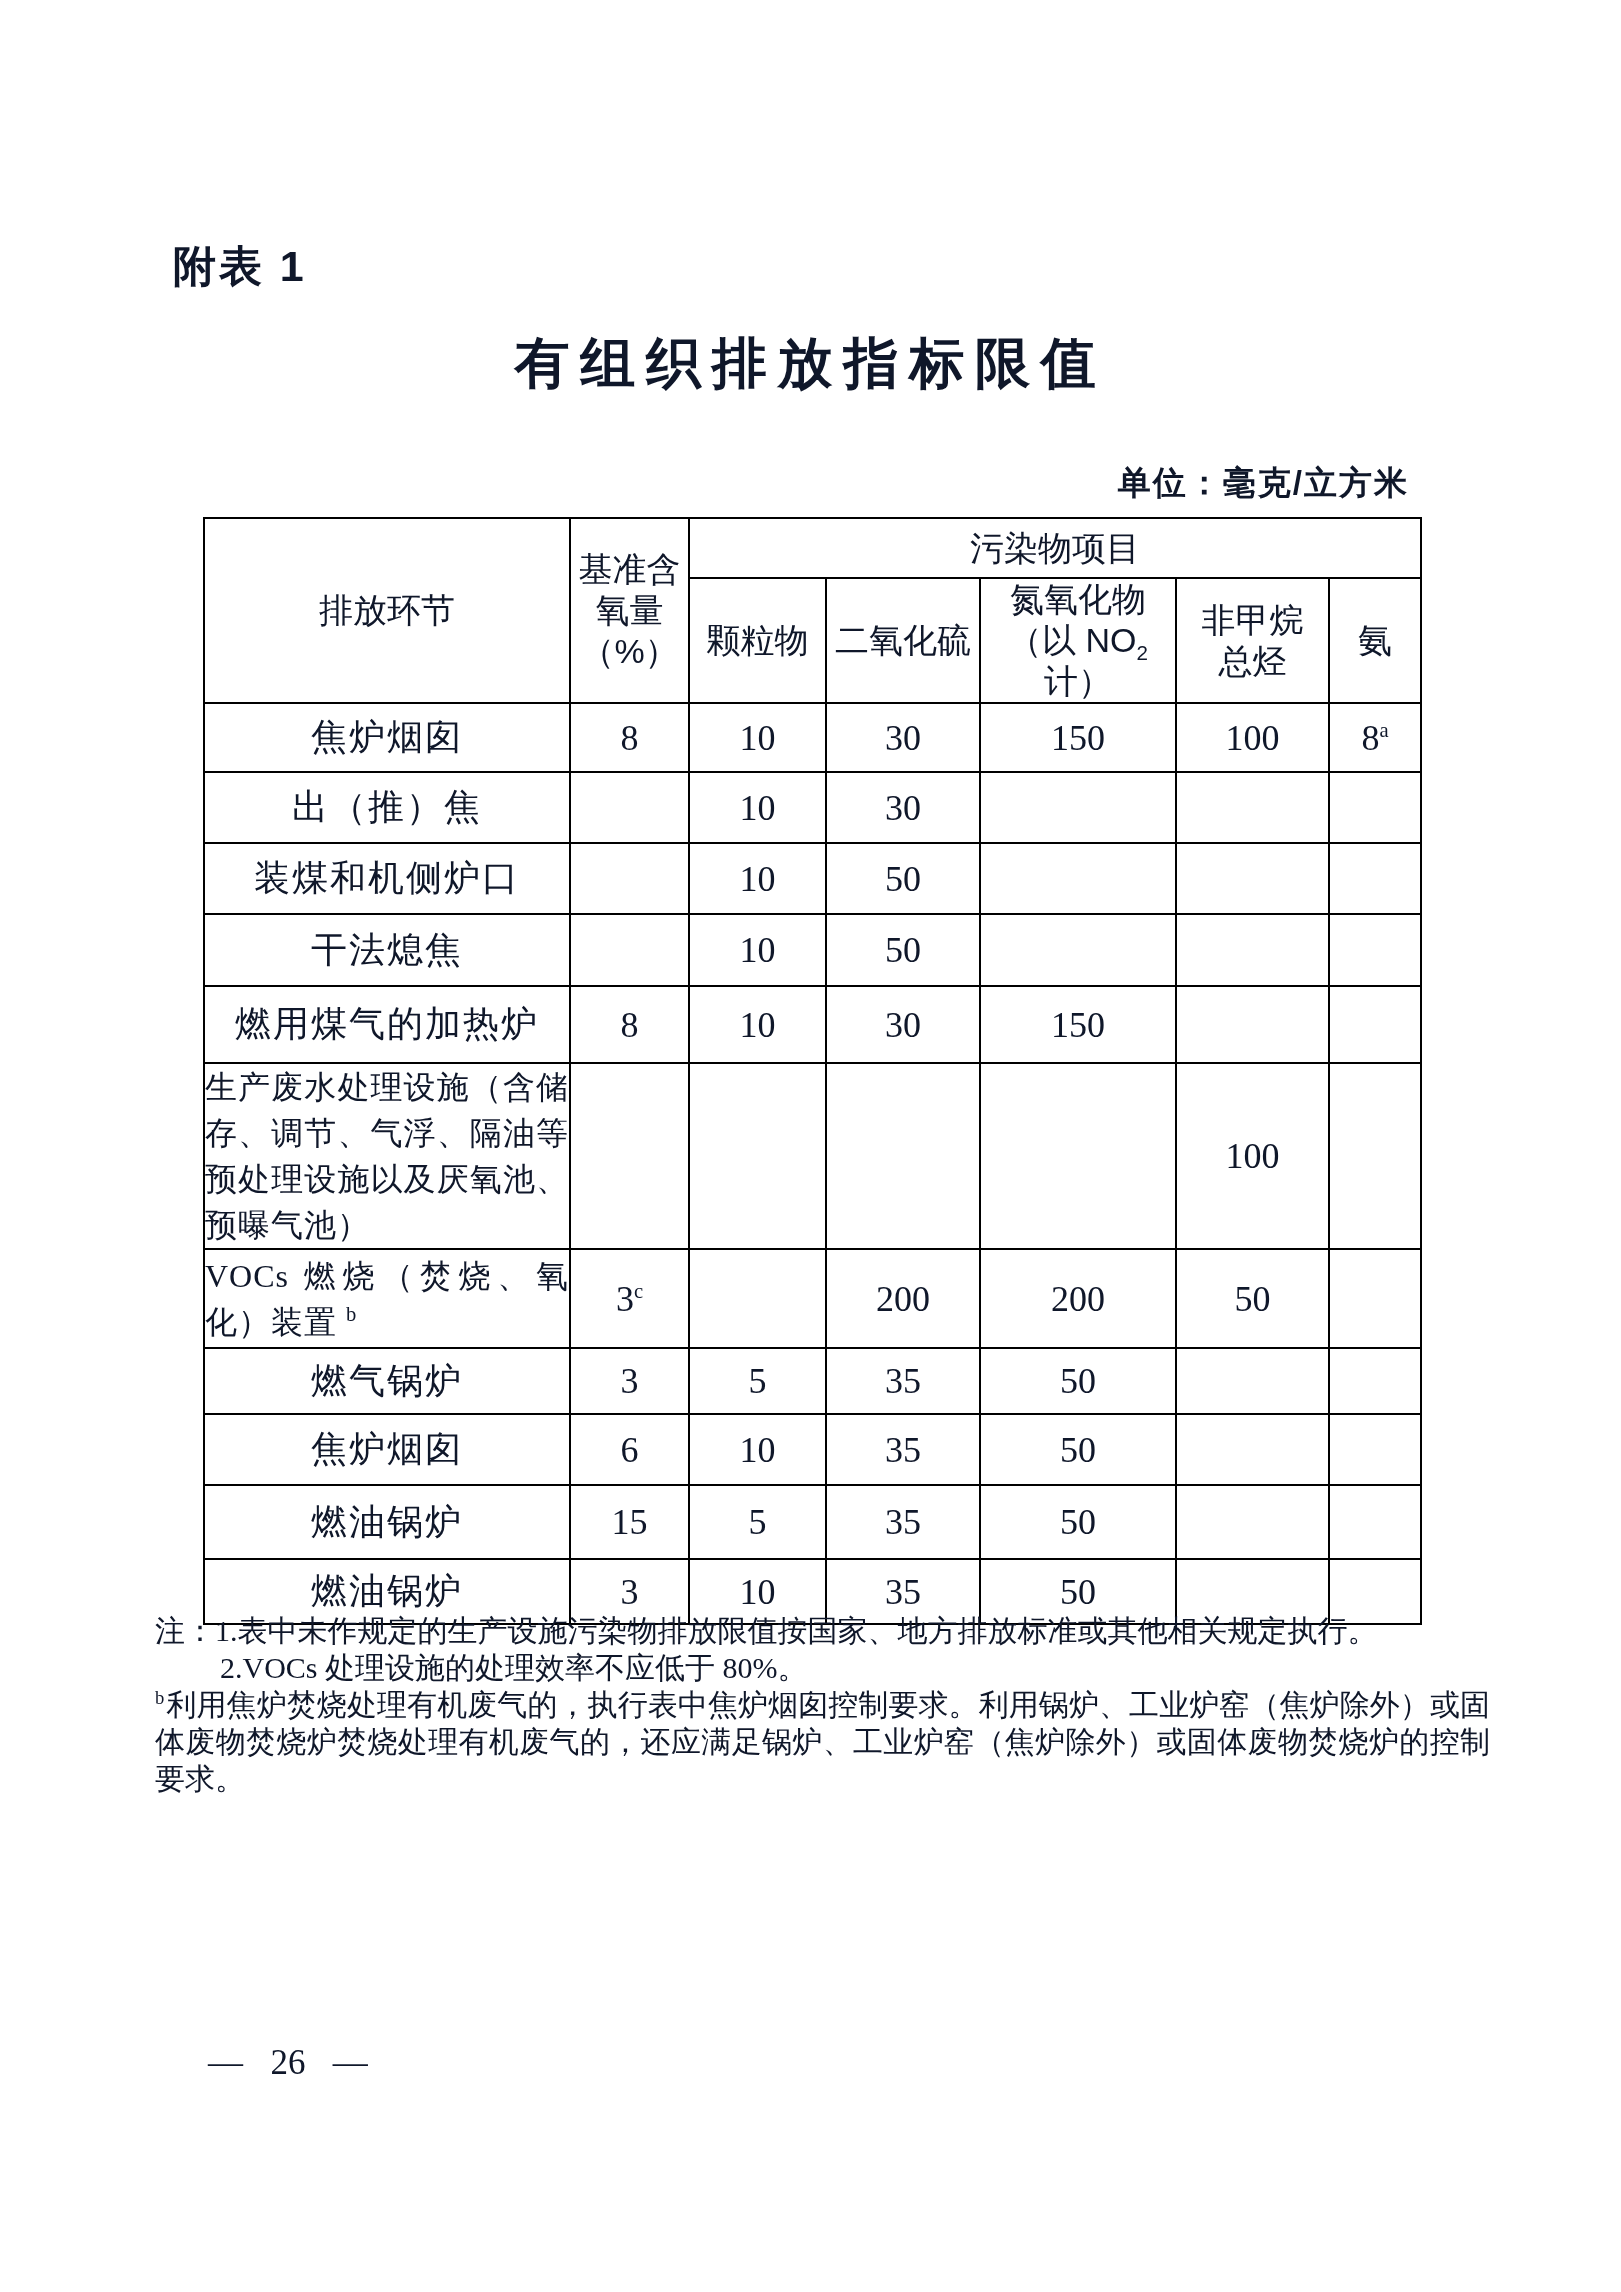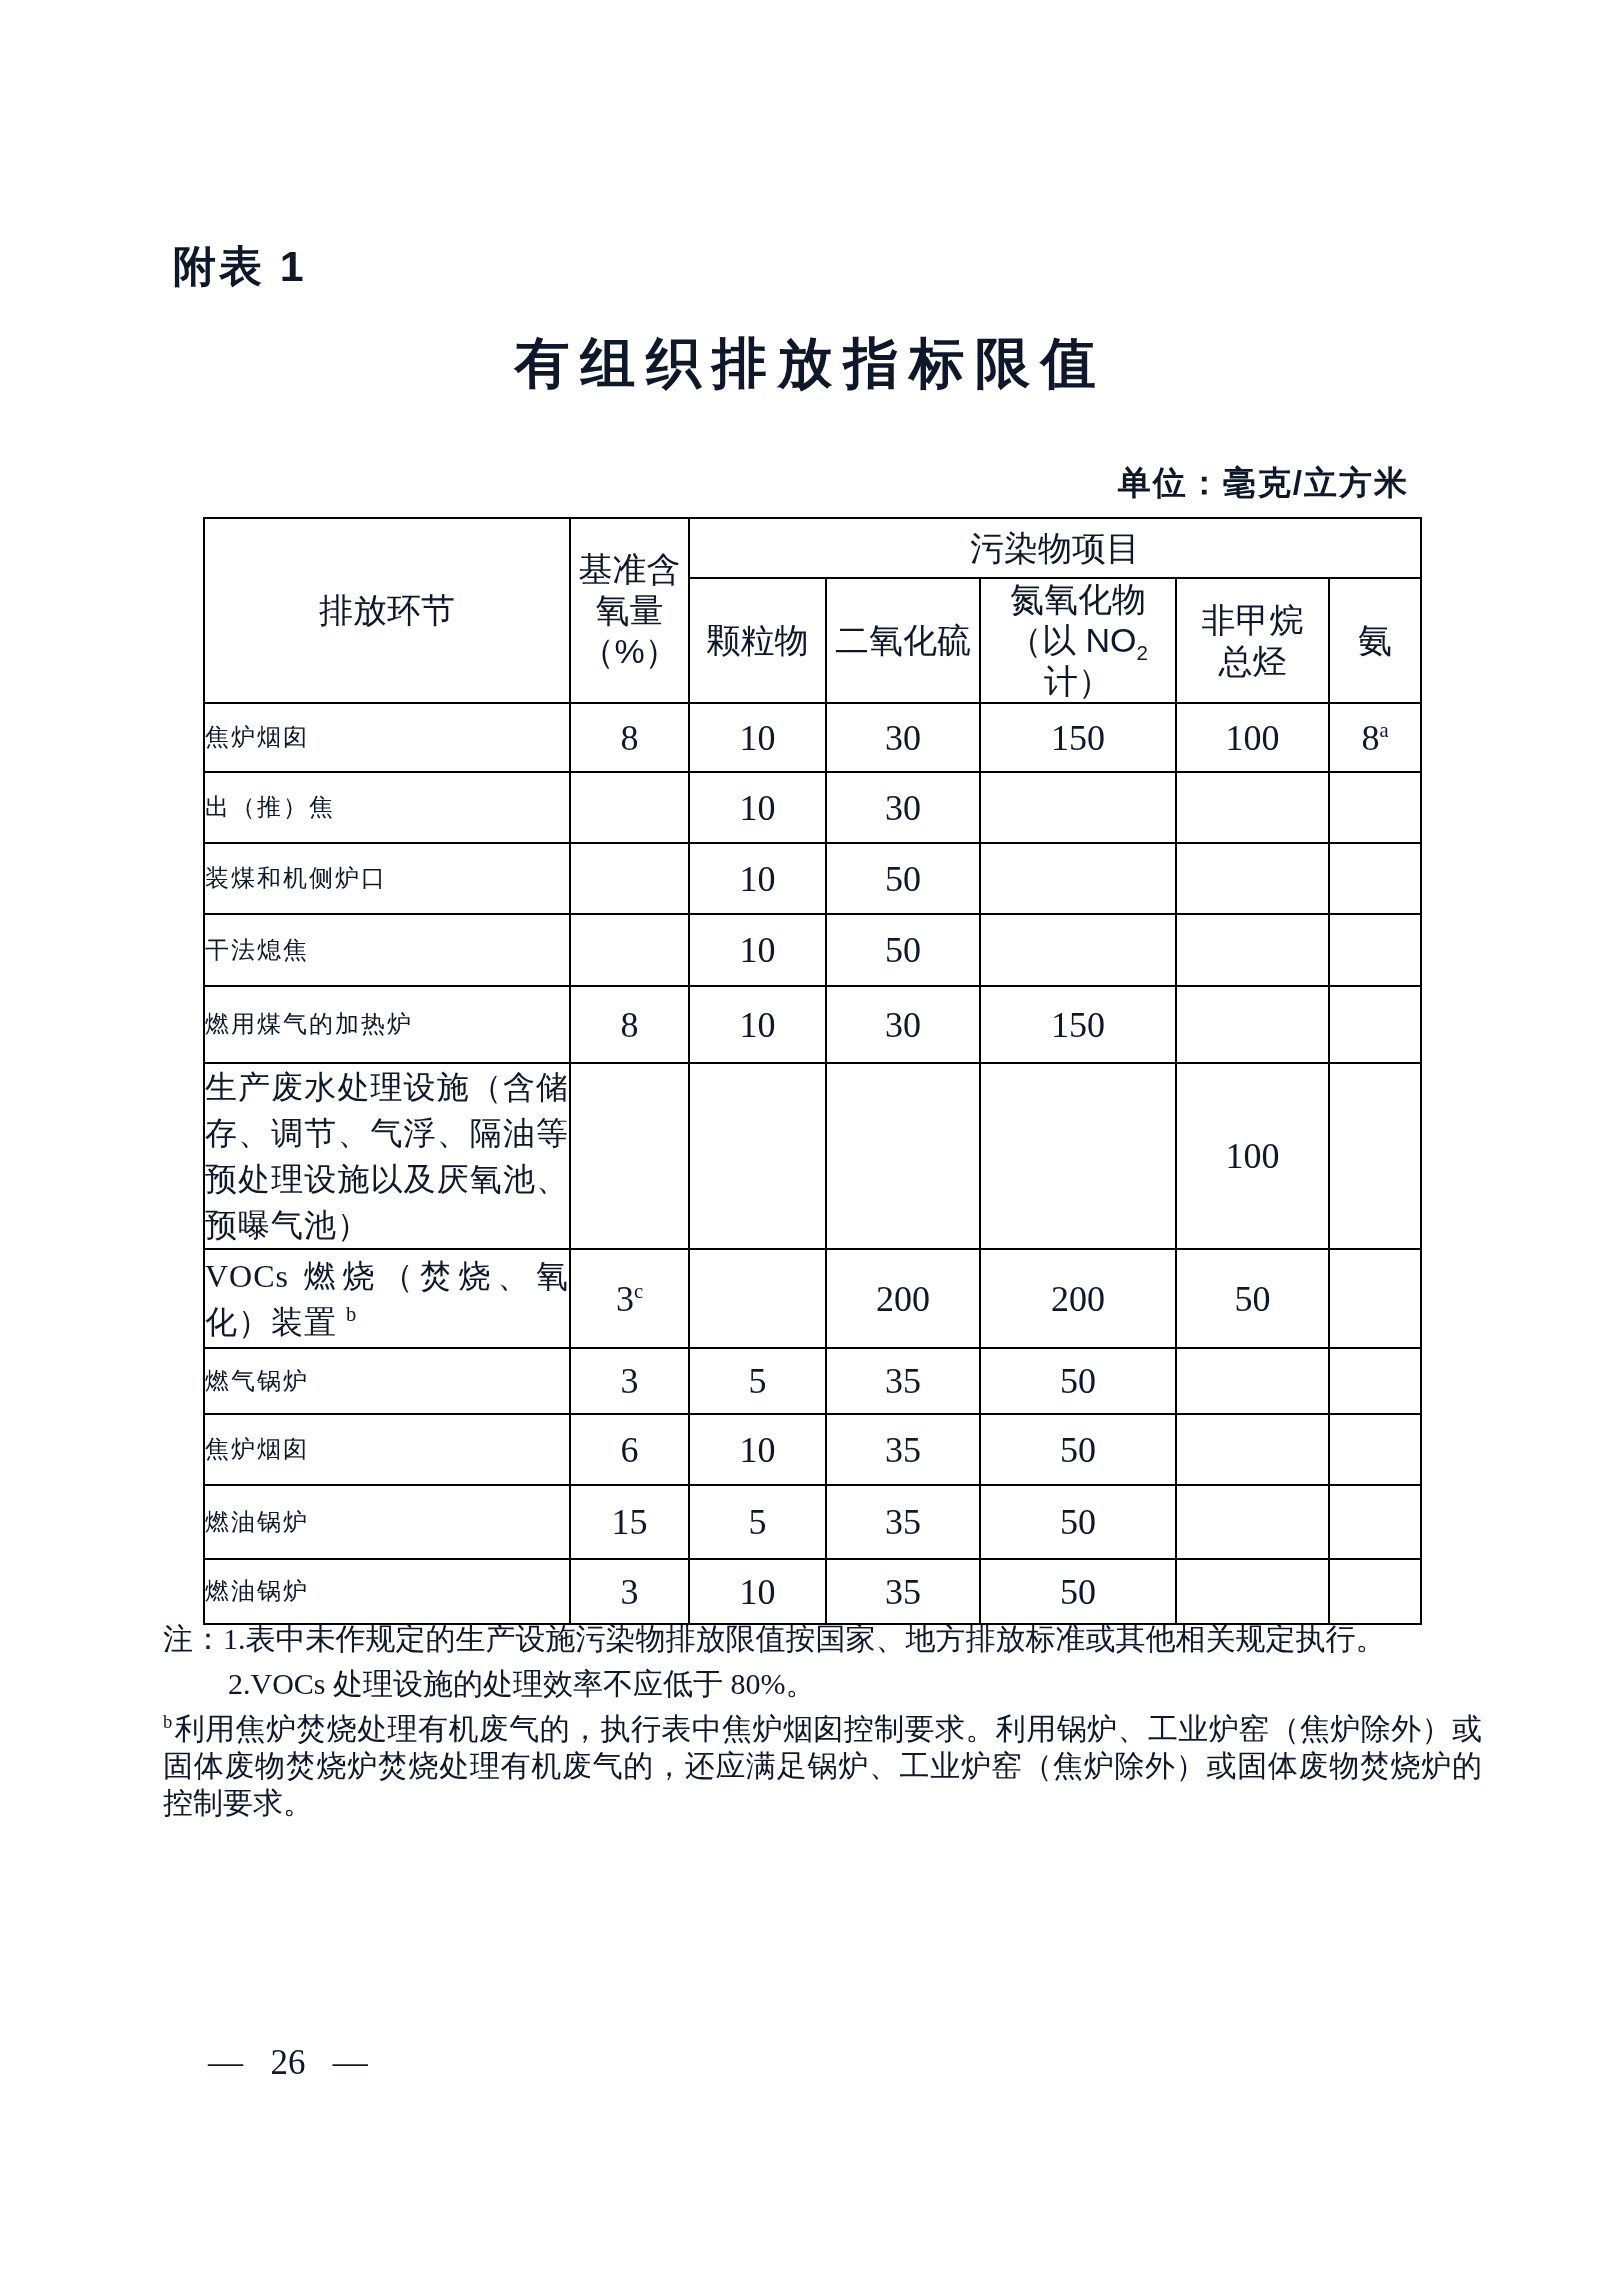--- a/index.html
+++ b/index.html
@@ -33,36 +33,36 @@
     border:2.9px solid #000; vertical-align:middle; padding:0;
     overflow:hidden;
   }
   .hc {
     text-align:center;
     font-family:"Liberation Sans", sans-serif;
     font-size:34px; line-height:41px; padding:2px 3.9px;
   }
   .hc .hline { pointer-events:none; }
   .stage {
-    text-align:left; padding:3.9px 7.8px 3.9px 9.8px;
-    font-size:24px; letter-spacing:2px; line-height:45px;
+    text-align:center; padding:3.9px 7.8px 3.9px 9.8px;
+    font-size:36px; letter-spacing:2px; line-height:45px;
   }
   .stage-long {
     font-size:32px; letter-spacing:1px; line-height:46px;
     text-align:justify; text-justify:inter-character;
   }
   .num { text-align:center; font-size:36px; }
   sup.fn { font-size:20.6px; vertical-align:super; line-height:0; }
   sub.sb { font-size:20.6px; line-height:0; }
   .notes {
     position:absolute; left:155px; top:1612px; width:1335px;
     font-size:30px; line-height:37px;
     text-align:justify; text-justify:inter-character;
   }
-  .notes p { margin:8px; }
+  .notes p { margin:0; }
   .note-indent { padding-left:65px; }
   .notes sup.fn { font-size:18.6px; margin-right:2px; }
   .footer {
     position:absolute; left:208px; top:2043px;
     font-size:35px; display:flex; column-gap:27.4px; align-items:center;
   }
 </style>
 </head>
 <body>
 

